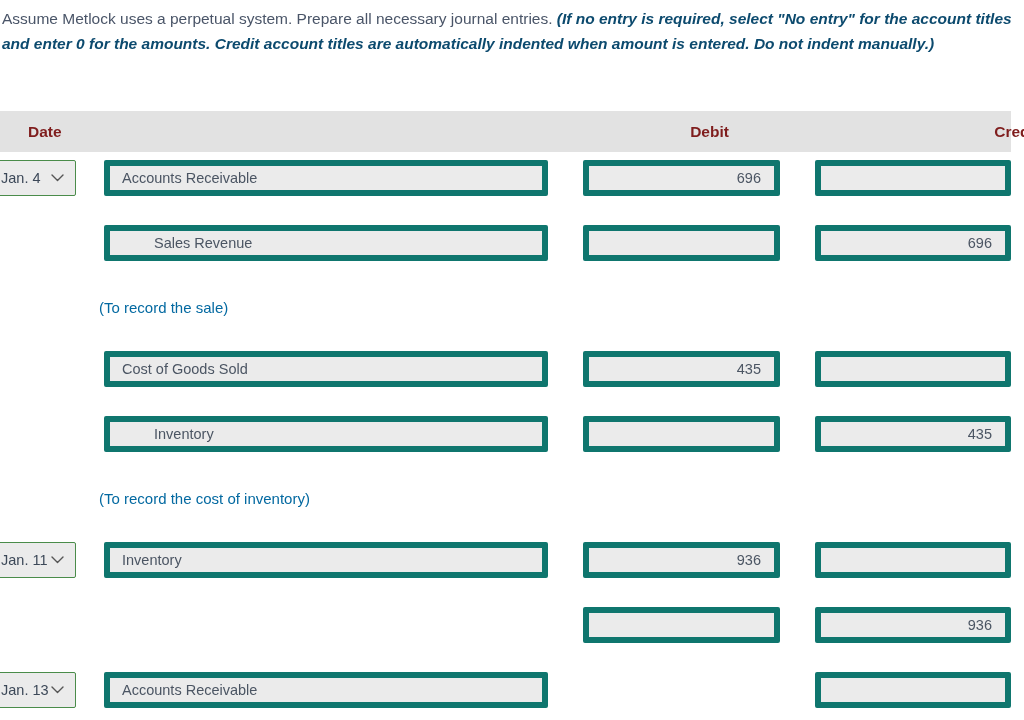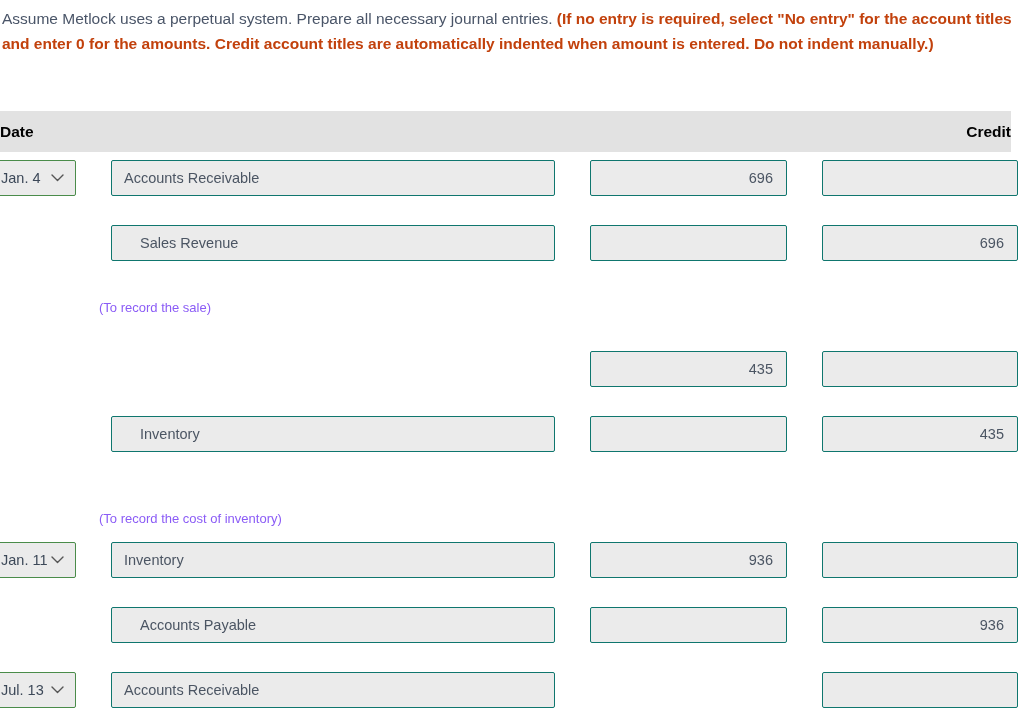--- a/index.html
+++ b/index.html
@@ -20,42 +20,44 @@
   .intro {
     position: absolute;
     left: 2px;
     top: 6px;
     width: 1010px;
     font-size: 15.5px;
     line-height: 25px;
     color: #4a5568;
   }
   .intro .hint {
-    color: #c2410c;
+    color: #0c4a6e;
     font-weight: bold;
+    font-style: italic;
   }
 
   
   .table-head {
     position: absolute;
     left: 0;
     top: 111px;
     width: 1011px;
     height: 41px;
     background: #e2e2e2;
   }
   .th {
     position: absolute;
     top: 0;
     height: 41px;
     line-height: 41px;
     font-size: 15.5px;
     font-weight: bold;
-    color: #000000;
+    color: #7f1d1d;
     white-space: nowrap;
+    padding-left: 28px;
   }
   .th-date   { left: 0px;   }
   .th-acct   { left: 104px; }
   .th-debit  { left: 583px; width: 197px; text-align: center; }
   .th-credit { left: 815px; width: 196px; text-align: right; }
 
   
   .grid {
     position: absolute;
     left: 0;
@@ -99,70 +101,70 @@
   }
   .date-select .caret svg { display: block; }
 
   
   .field {
     position: absolute;
     top: 0;
     height: 36px;
     box-sizing: border-box;
     background: #ebebeb;
-    border: 1px solid #0f766e;
+    border: 6px solid #0f766e;
     border-radius: 2px;
     font-family: "Liberation Sans", sans-serif;
     font-size: 14.5px;
     color: #4b5563;
     display: flex;
     align-items: center;
     cursor: text;
-    margin-left: 7px;
   }
   .f-acct {
     left: 104px;
     width: 444px;
     padding-left: 12px;
   }
-  .f-acct.indent { padding-left: 28px; }
+  .f-acct.indent { padding-left: 44px; }
   .f-debit {
     left: 583px;
     width: 197px;
     padding-right: 13px;
     justify-content: flex-end;
   }
   .f-credit {
     left: 815px;
     width: 196px;
     padding-right: 13px;
     justify-content: flex-end;
   }
 
   
   .explain {
     position: absolute;
     left: 99px;
     top: 0;
     height: 36px;
     line-height: 36px;
-    font-size: 13px;
-    color: #8b5cf6;
+    font-size: 15px;
+    color: #0369a1;
     white-space: nowrap;
   }
 </style>
 </head>
 <body>
 
 <div class="intro">
   <span>Assume Metlock uses a perpetual system. Prepare all necessary journal entries. </span><span class="hint">(If no entry is required, select "No entry" for the account titles and enter 0 for the amounts. Credit account titles are automatically indented when amount is entered. Do not indent manually.)</span>
 </div>
 
 <div class="table-head">
   <div class="th th-date">Date</div>
+  <div class="th th-debit">Debit</div>
   <div class="th th-credit">Credit</div>
 </div>
 
 <div class="grid" id="journal-grid">
     <div class="jrow" style="top: 8px;">
       <div class="date-select">
         <span class="dval">Jan. 4</span>
         <span class="caret">
           <svg width="13" height="8" viewBox="0 0 13 8" aria-hidden="true">
             <path d="M1 1 L6.5 6.5 L12 1" fill="none" stroke="#555" stroke-width="1.4" stroke-linecap="round" stroke-linejoin="round"></path>
@@ -175,52 +177,52 @@
     </div>
     <div class="jrow" style="top: 73px;">
       <div class="field f-acct indent">Sales Revenue</div>
       <div class="field f-debit"></div>
       <div class="field f-credit">696</div>
     </div>
     <div class="jrow" style="top: 138px;">
       <div class="explain">(To record the sale)</div>
     </div>
     <div class="jrow" style="top: 199px;">
+      <div class="field f-acct">Cost of Goods Sold</div>
       <div class="field f-debit">435</div>
       <div class="field f-credit"></div>
     </div>
     <div class="jrow" style="top: 264px;">
       <div class="field f-acct indent">Inventory</div>
       <div class="field f-debit"></div>
       <div class="field f-credit">435</div>
     </div>
-    <div class="jrow" style="top: 349px;">
+    <div class="jrow" style="top: 329px;">
       <div class="explain">(To record the cost of inventory)</div>
     </div>
     <div class="jrow" style="top: 390px;">
       <div class="date-select">
         <span class="dval">Jan. 11</span>
         <span class="caret">
           <svg width="13" height="8" viewBox="0 0 13 8" aria-hidden="true">
             <path d="M1 1 L6.5 6.5 L12 1" fill="none" stroke="#555" stroke-width="1.4" stroke-linecap="round" stroke-linejoin="round"></path>
           </svg>
         </span>
       </div>
       <div class="field f-acct">Inventory</div>
       <div class="field f-debit">936</div>
       <div class="field f-credit"></div>
     </div>
     <div class="jrow" style="top: 455px;">
-      <div class="field f-acct indent">Accounts Payable</div>
       <div class="field f-debit"></div>
       <div class="field f-credit">936</div>
     </div>
     <div class="jrow" style="top: 520px;">
       <div class="date-select">
-        <span class="dval">Jul. 13</span>
+        <span class="dval">Jan. 13</span>
         <span class="caret">
           <svg width="13" height="8" viewBox="0 0 13 8" aria-hidden="true">
             <path d="M1 1 L6.5 6.5 L12 1" fill="none" stroke="#555" stroke-width="1.4" stroke-linecap="round" stroke-linejoin="round"></path>
           </svg>
         </span>
       </div>
       <div class="field f-acct">Accounts Receivable</div>
       <div class="field f-credit"></div>
     </div>
   </div>

